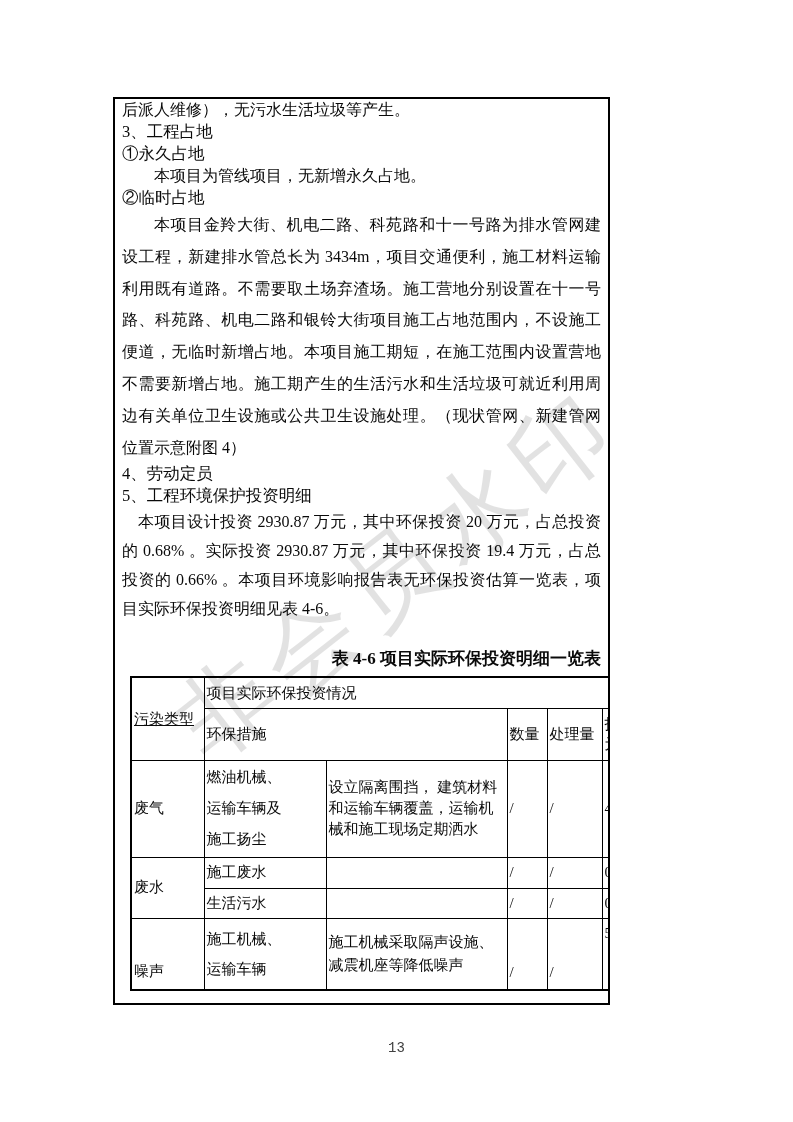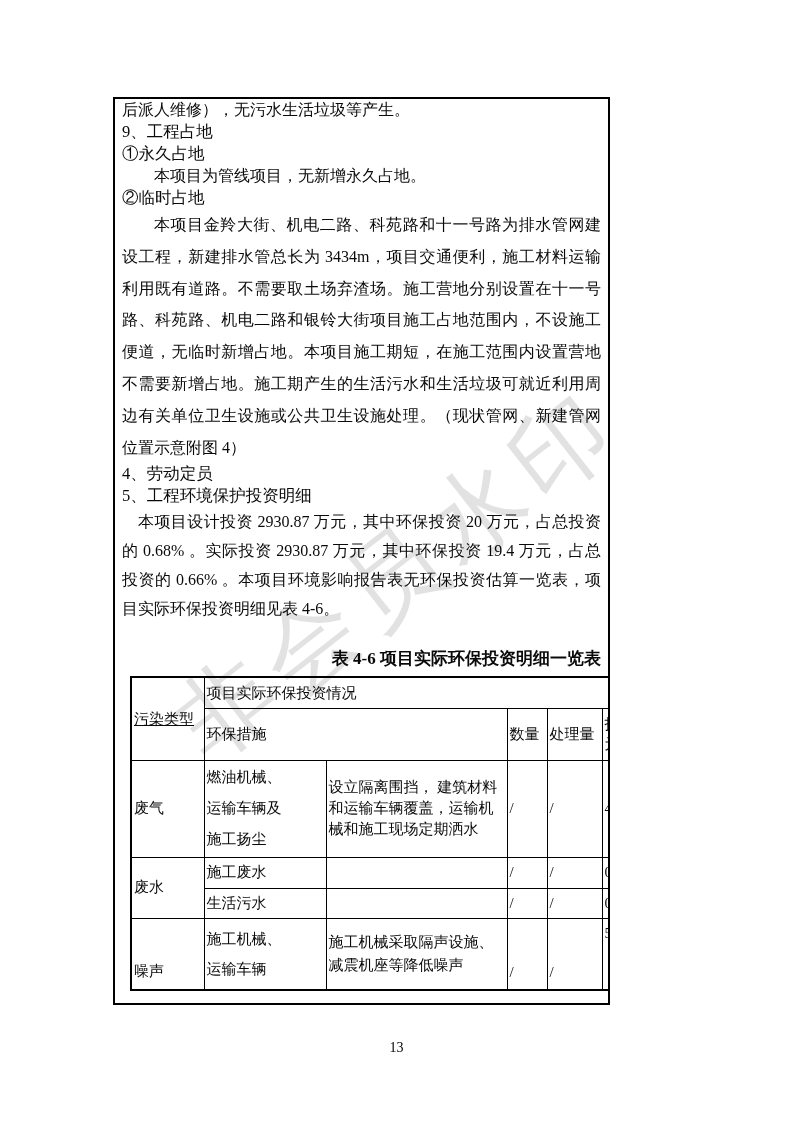--- a/index.html
+++ b/index.html
@@ -50,33 +50,33 @@
   .cell-group{line-height:20px;}
   .pre{white-space:pre-line;}
   .lh31{line-height:31px;}
   .lh30{line-height:30px;}
   .lh21{line-height:21px;}
   .lh23{line-height:23px;}
   .vbot{vertical-align:bottom !important;padding-bottom:8px !important;}
   .vtop{vertical-align:top !important;padding-top:6px !important;margin-left:19px;}
   .page-number{
     position:absolute;left:0;top:1040px;width:793px;
-    text-align:center;font-size:14px;color:#000000;z-index:1;
+    text-align:center;font-size:14px;color:#404040;z-index:1;font-family:Liberation Mono, monospace;
   }
 </style>
 </head>
 <body>
 
 <div class="watermark">非会员水印</div>
 
 <div class="frame">
 
   <p class="t16 cont">后派人维修），无污水生活垃圾等产生。</p>
 
-  <h3 class="hd h3-1">9、工程占地</h3>
+  <h3 class="hd h3-1">3、工程占地</h3>
 
   <h4 class="hd sub h4-1">①永久占地</h4>
 
   <p class="t16 p-perm">本项目为管线项目，无新增永久占地。</p>
 
   <h4 class="hd sub h4-2">②临时占地</h4>
 
   <p class="para1">本项目金羚大街、机电二路、科苑路和十一号路为排水管网建设工程，新建排水管总长为 3434m，项目交通便利，施工材料运输利用既有道路。不需要取土场弃渣场。施工营地分别设置在十一号路、科苑路、机电二路和银铃大街项目施工占地范围内，不设施工便道，无临时新增占地。本项目施工期短，在施工范围内设置营地不需要新增占地。施工期产生的生活污水和生活垃圾可就近利用周边有关单位卫生设施或公共卫生设施处理。（现状管网、新建管网位置示意附图 4）</p>
 
   <h3 class="hd h3-4">4、劳动定员</h3>

